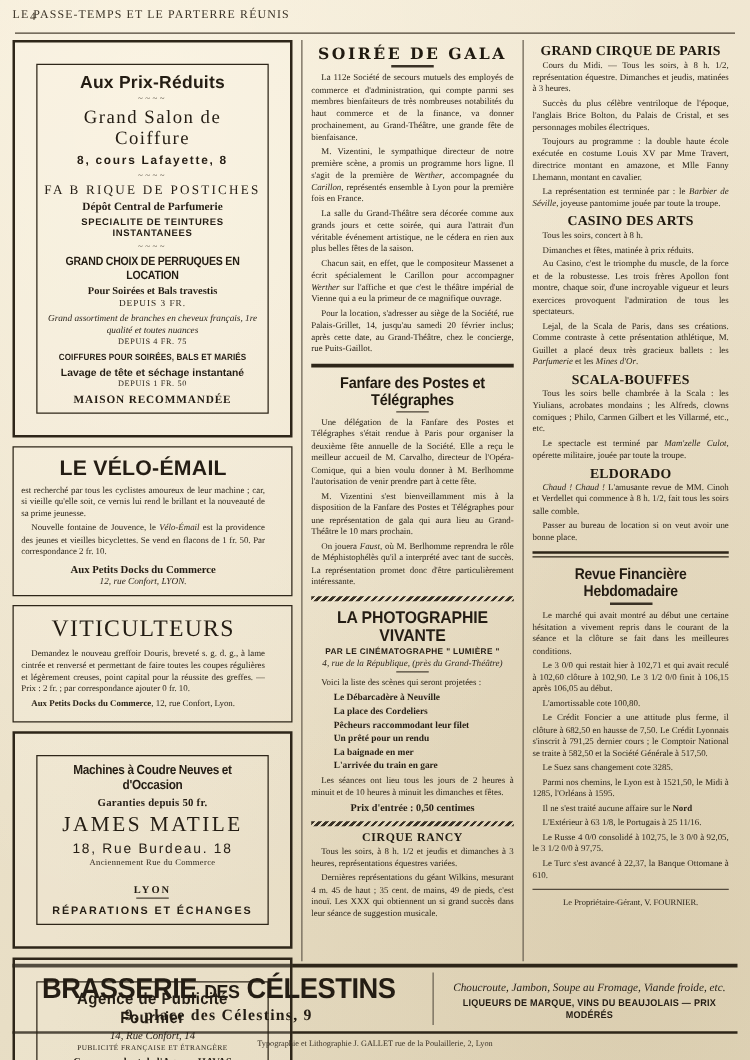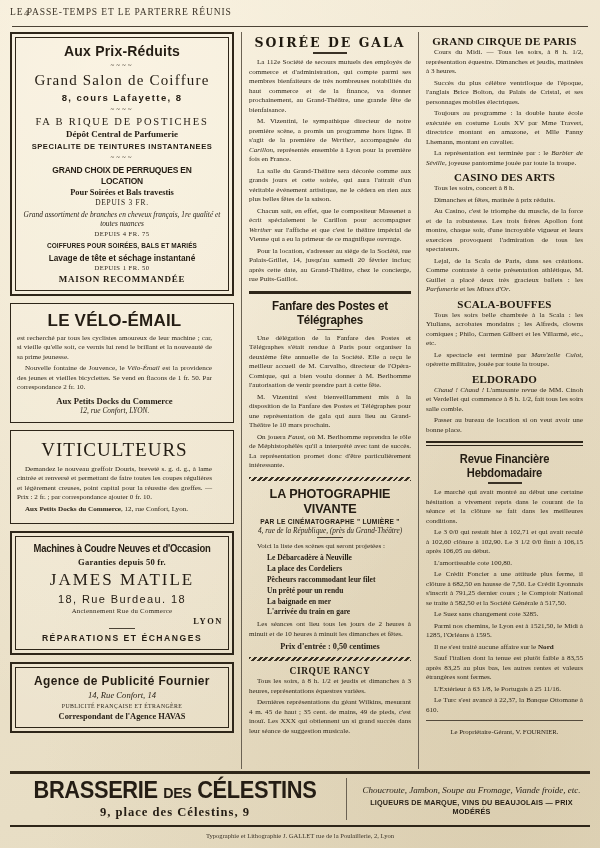--- a/index.html
+++ b/index.html
@@ -70,21 +70,21 @@
   .hr-thin{border-top:1px solid #534a3c;margin:5px 0;}
   .hr-wavy{
     height:4px;margin:6px 0 5px 0;
     background:repeating-linear-gradient(135deg,#3a3226 0 2px,transparent 2px 4px);
   }
   .hr-double{border-top:2px solid #2e2619;border-bottom:1px solid #2e2619;height:2px;margin:6px 0;}
 
   
   .adbox{
     border:2px solid #2e2619;
-    padding:3px;
+    padding:17px;
     margin:0 0 7px 0;
     background:rgba(255,252,240,.18);
   }
   .adbox-inner{border:1px solid #2e2619;padding:5px 5px 6px 5px;text-align:center;}
   .adbox.plain{border:1.5px solid #2e2619;padding:6px 21px 7px 6px;}
   .l1{font-size:14px;font-family:"Liberation Sans",sans-serif;font-weight:bold;letter-spacing:.2px;}
   .l2{font-size:15px;font-family:"Liberation Serif",serif;letter-spacing:1.2px;margin-top:3px;}
   .l3{font-size:9.5px;font-weight:bold;font-family:"Liberation Sans",sans-serif;letter-spacing:1.4px;margin-top:3px;}
   .l4{font-size:10.5px;font-family:"Liberation Serif",serif;letter-spacing:1.8px;margin-top:3px;}
   .l5{font-size:9px;font-weight:bold;font-family:"Liberation Serif",serif;margin-top:2px;}
@@ -116,21 +116,21 @@
   }
   .petits-sub{text-align:center;font-size:7.4px;font-style:italic;margin-top:0;}
 
   .mt1{font-size:10.5px;font-weight:bold;letter-spacing:-.3px;
        font-family:"Liberation Sans Narrow","Liberation Sans",sans-serif;
        transform:scaleX(.9);transform-origin:center;}
   .mt2{font-size:8.6px;font-weight:bold;font-family:"Liberation Serif",serif;margin-top:3px;letter-spacing:.2px;}
   .mt3{font-size:17px;font-family:"Liberation Serif",serif;letter-spacing:2px;margin-top:3px;}
   .mt4{font-size:11px;font-family:"Liberation Sans",sans-serif;letter-spacing:1.4px;margin-top:3px;}
   .mt5{font-size:6.8px;letter-spacing:.3px;margin-top:2px;}
-  .mt6{font-size:8.4px;font-weight:bold;letter-spacing:1.6px;margin-top:3px;text-align:right;}
+  .mt6{font-size:8.4px;font-weight:bold;letter-spacing:1.6px;margin-top:13px;}
   .mt7{font-size:8.6px;font-weight:bold;font-family:"Liberation Sans",sans-serif;
        letter-spacing:1.5px;margin-top:4px;}
 
   .ag1{font-size:13px;font-weight:bold;letter-spacing:.4px;
        font-family:"Liberation Sans Narrow","Liberation Sans",sans-serif;
        transform:scaleX(.92);transform-origin:center;}
   .ag2{font-size:8.6px;font-style:italic;font-family:"Liberation Serif",serif;margin-top:2px;}
   .ag3{font-size:5.8px;letter-spacing:.4px;margin-top:3px;}
   .ag4{font-size:8.4px;font-weight:bold;font-family:"Liberation Serif",serif;margin-top:3px;}
 
@@ -331,22 +331,22 @@
 
       <div class="rf-title">Revue Financière Hebdomadaire</div>
       <div class="dash-sep"></div>
       <p class="body-text">Le marché qui avait montré au début une certaine hésitation a vivement repris dans le courant de la séance et la clôture se fait dans les meilleures conditions.</p>
       <p class="body-text">Le 3 0/0 qui restait hier à 102,71 et qui avait reculé à 102,60 clôture à 102,90. Le 3 1/2 0/0 finit à 106,15 après 106,05 au début.</p>
       <p class="body-text">L'amortissable cote 100,80.</p>
       <p class="body-text">Le Crédit Foncier a une attitude plus ferme, il clôture à 682,50 en hausse de 7,50. Le Crédit Lyonnais s'inscrit à 791,25 dernier cours ; le Comptoir National se traite à 582,50 et la Société Générale à 517,50.</p>
       <p class="body-text">Le Suez sans changement cote 3285.</p>
       <p class="body-text">Parmi nos chemins, le Lyon est à 1521,50, le Midi à 1285, l'Orléans à 1595.</p>
       <p class="body-text"><span>Il ne s'est traité aucune affaire sur le </span><b>Nord</b></p>
-      <p class="body-text">Sauf l'italien dont la tenue est plutôt faible à 83,55 après 83,25 au plus bas, les autres rentes et valeurs étrangères sont fermes.</p>
       <p class="body-text">L'Extérieur à 63 1/8, le Portugais à 25 11/16.</p>
+      <p class="body-text">Le Russe 4 0/0 consolidé à 102,75, le 3 0/0 à 92,05, le 3 1/2 0/0 à 97,75.</p>
       <p class="body-text">Le Turc s'est avancé à 22,37, la Banque Ottomane à 610.</p>
       <div class="hr-thin"></div>
       <div class="gerant">Le Propriétaire-Gérant, V. FOURNIER.</div>
 
     </div>
   </div>
 
   <div class="bottom-rule"></div>
   <div class="banner">
     <div class="ban-left">

